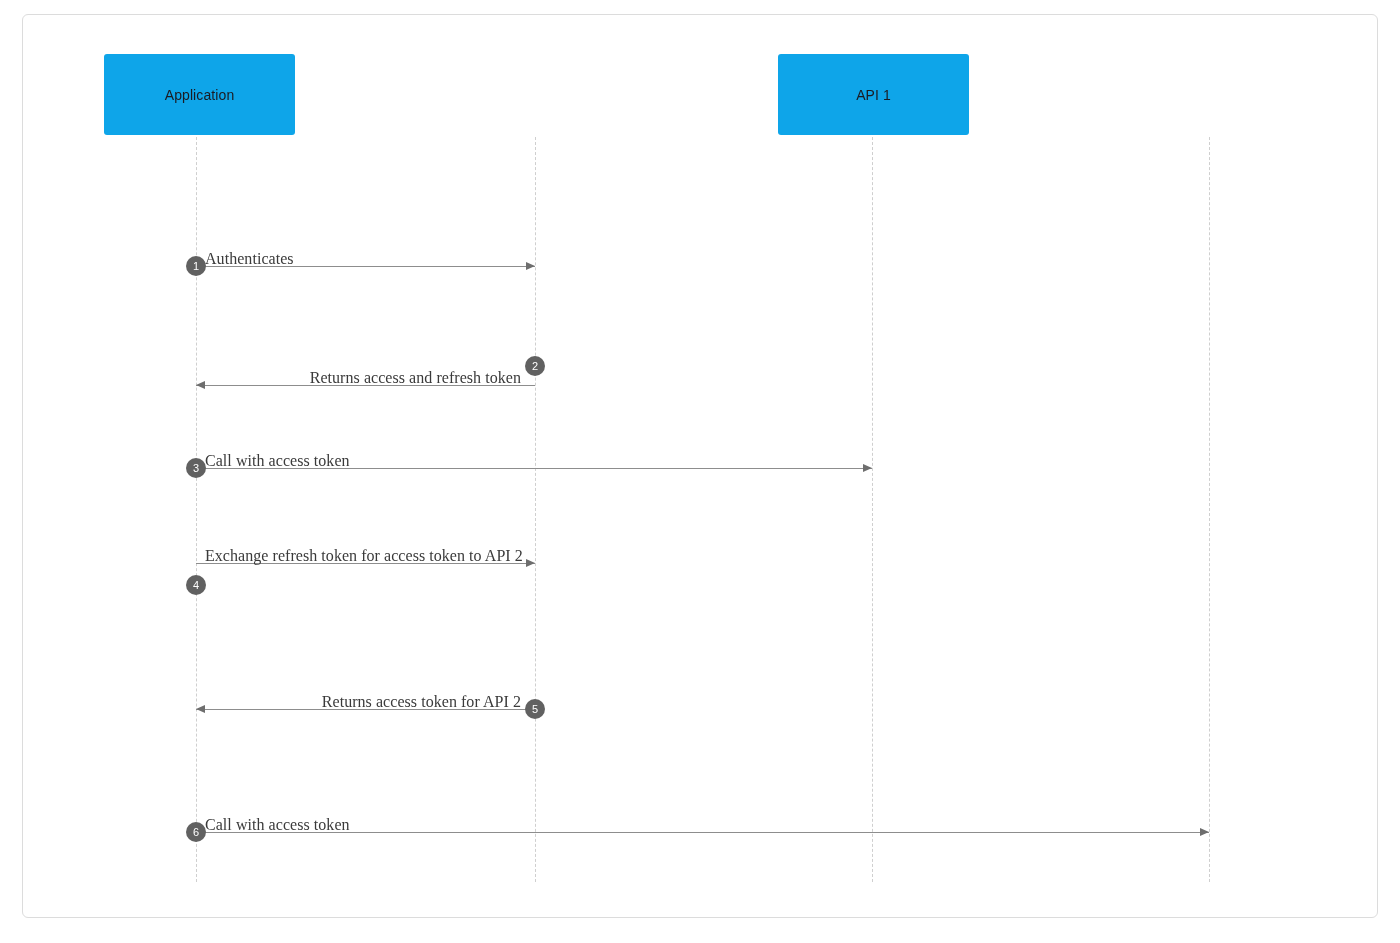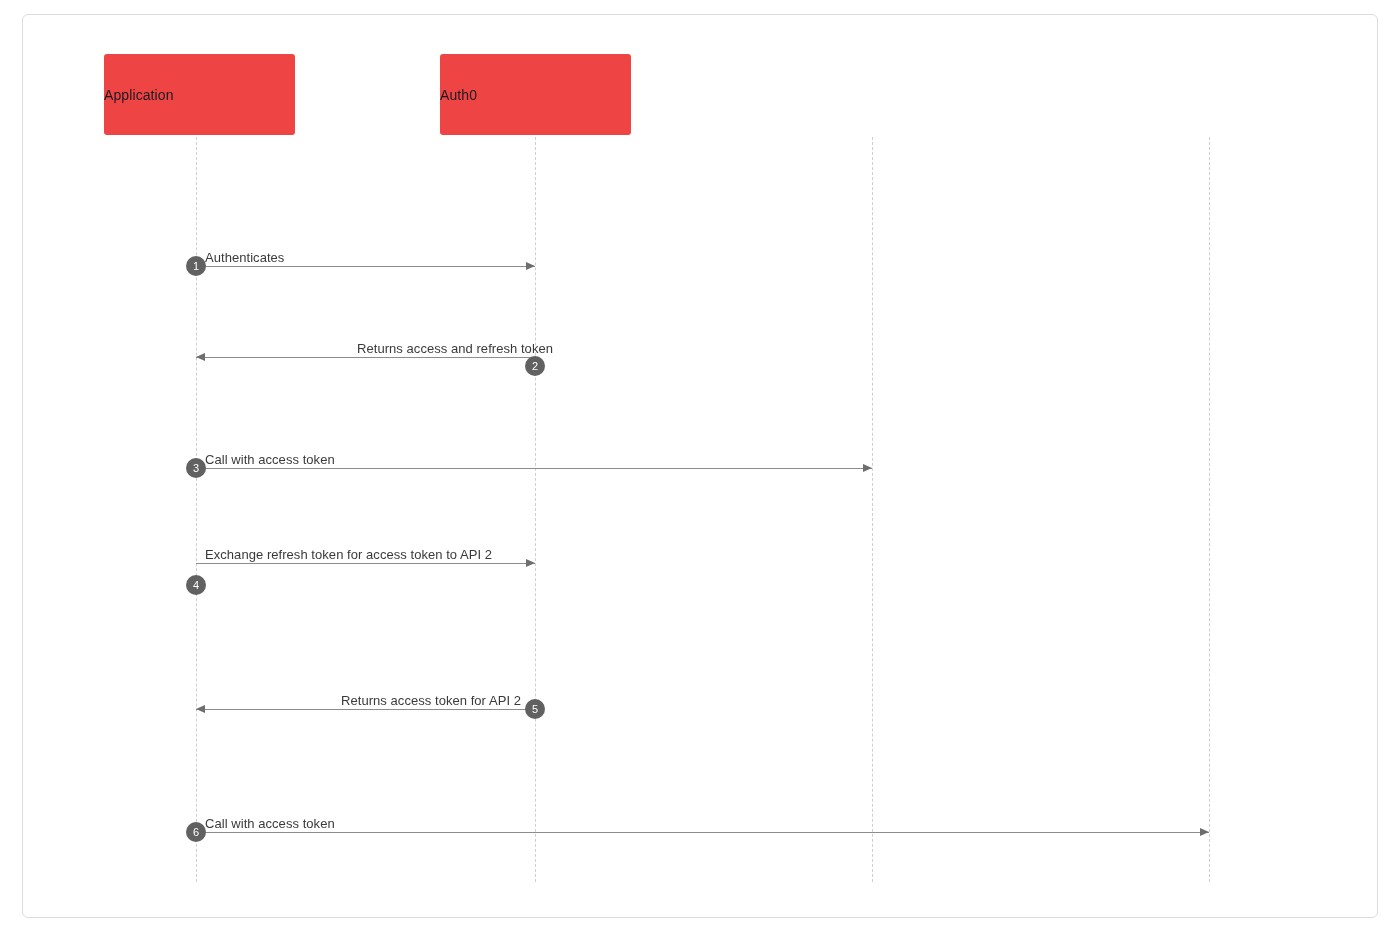--- a/index.html
+++ b/index.html
@@ -27,25 +27,25 @@
   }
   #diagram-canvas {
     position: absolute;
     left: 0;
     top: 0;
     width: 1400px;
     height: 943px;
   }
   .participant-box {
     position: absolute;
-    background: #ef4444;
+    background: #0ea5e9;
     border-radius: 3px;
     display: flex;
     align-items: center;
-    justify-content: flex-start;
+    justify-content: center;
     box-sizing: border-box;
   }
   .participant-label {
     font-size: 14px;
     color: #1b1b22;
     letter-spacing: 0.1px;
     white-space: nowrap;
   }
   .lifeline {
     position: absolute;
@@ -73,25 +73,26 @@
     margin-top: -4px;
   }
   .arrowhead.right {
     border-left: 9px solid #6e6e6e;
   }
   .arrowhead.left {
     border-right: 9px solid #6e6e6e;
   }
   .msg-label {
     position: absolute;
-    font-size: 13px;
+    font-size: 16px;
     color: #3a3a3a;
     white-space: nowrap;
     top: -5px;
     letter-spacing: 0.05px;
+    font-family: Liberation Serif, serif;
   }
   .msg-label.at-start {
     text-align: left;
   }
   .msg-label.at-end {
     text-align: right;
   }
   .step-badge {
     position: absolute;
     width: 20px;
@@ -109,33 +110,33 @@
 </style>
 </head>
 <body>
 
 <div id="diagram-frame"></div>
 <div id="diagram-canvas">
     <div class="participant-box" style="left: 104px; top: 54px; width: 191px; height: 81px;">
       <span class="participant-label">Application</span>
     </div>
     <div class="lifeline" style="left: 196px; top: 137px; height: 745px;"></div>
-    <div class="participant-box" style="left: 440px; top: 54px; width: 191px; height: 81px;">
-      <span class="participant-label">Auth0</span>
+    <div class="lifeline" style="left: 535px; top: 137px; height: 745px;"></div>
+    <div class="participant-box" style="left: 778px; top: 54px; width: 191px; height: 81px;">
+      <span class="participant-label">API 1</span>
     </div>
-    <div class="lifeline" style="left: 535px; top: 137px; height: 745px;"></div>
     <div class="lifeline" style="left: 872px; top: 137px; height: 745px;"></div>
     <div class="lifeline" style="left: 1209px; top: 137px; height: 745px;"></div>
     <div class="message" style="left: 196px; top: 255px; width: 339px;">
       <div class="msg-line" style="width: 339px;"></div>
       <div class="arrowhead right" style="left: 330px;"></div>
       <div class="msg-label at-start" style="left: 9px;">Authenticates</div>
     </div>
     <div class="step-badge" style="left: 186px; top: 256px;">1</div>
-    <div class="message" style="left: 196px; top: 346px; width: 339px; padding-left: 32px;">
+    <div class="message" style="left: 196px; top: 374px; width: 339px;">
       <div class="msg-line" style="width: 339px;"></div>
       <div class="arrowhead left" style="left: 0px;"></div>
       <div class="msg-label at-end" style="right: 14px;">Returns access and refresh token</div>
     </div>
     <div class="step-badge" style="left: 525px; top: 356px;">2</div>
     <div class="message" style="left: 196px; top: 457px; width: 676px;">
       <div class="msg-line" style="width: 676px;"></div>
       <div class="arrowhead right" style="left: 667px;"></div>
       <div class="msg-label at-start" style="left: 9px;">Call with access token</div>
     </div>

